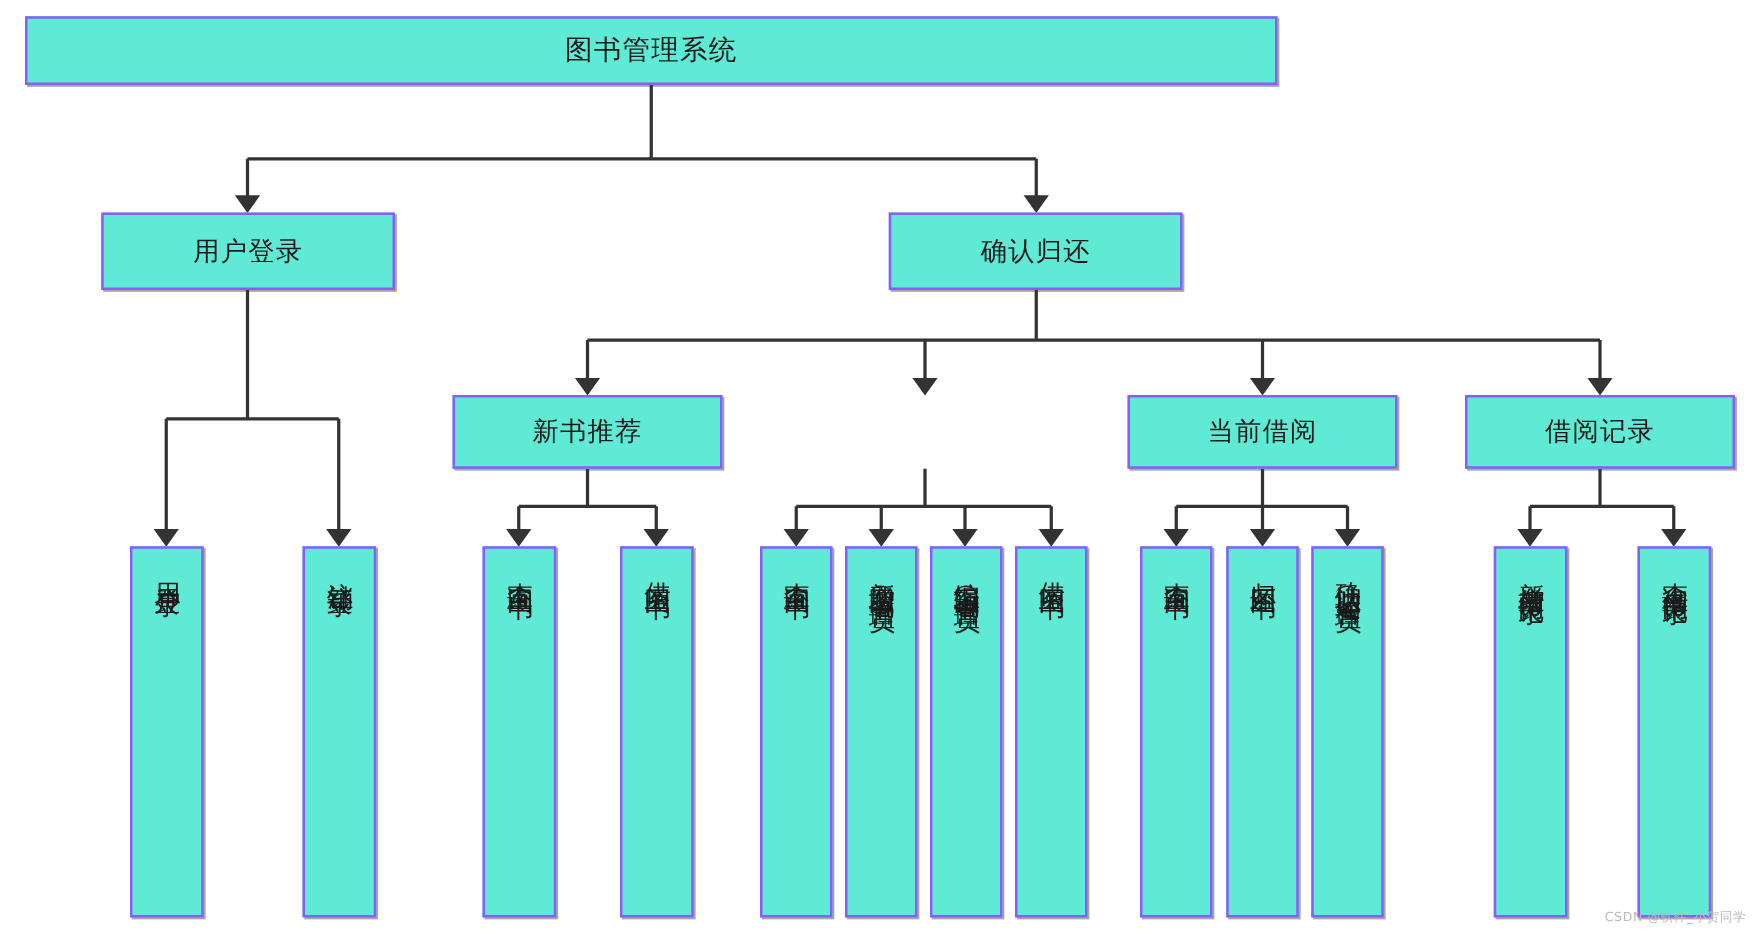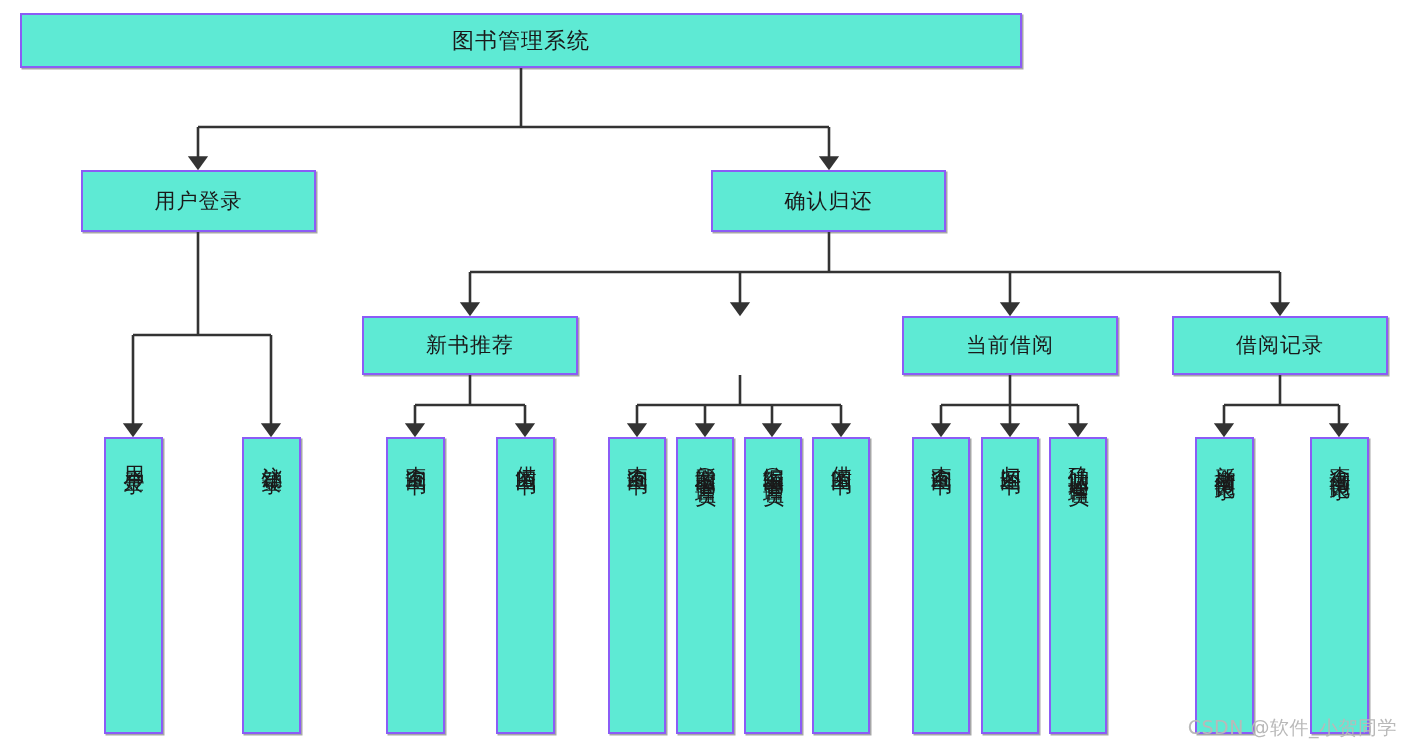--- a/index.html
+++ b/index.html
@@ -23,21 +23,21 @@
   .h-node .node-label{font-size:21px;letter-spacing:1px;}
   .title-node .node-label{font-size:22px;letter-spacing:1px;}
   .v-node{align-items:flex-start;padding-top:10px;}
   .v-node .node-label{
     writing-mode:vertical-rl;text-orientation:upright;
     font-size:21px;letter-spacing:3px;line-height:1;
     white-space:nowrap;
   }
   .watermark{
     position:absolute;right:8px;bottom:6px;
-    font-size:19px;color:#b9b9b9;letter-spacing:0.5px;
+    font-size:10px;color:#b9b9b9;letter-spacing:0.5px;
     user-select:none;pointer-events:none;
   }
 </style>
 </head>
 <body>
 
 <div id="diagram-root">
 
   <svg class="layer" viewBox="0 0 1405 747">
     <defs>

